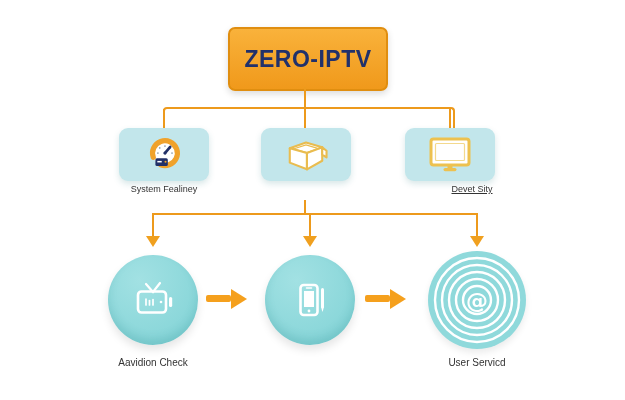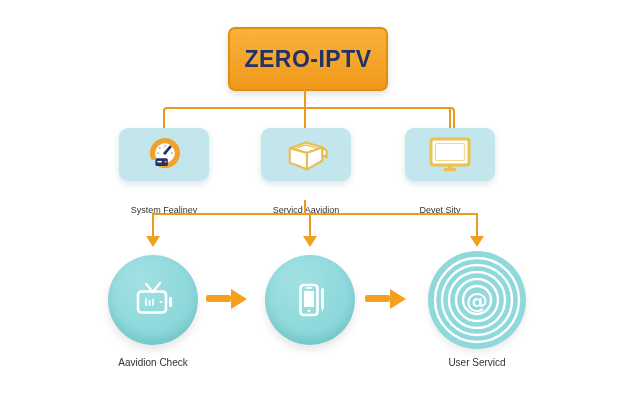--- a/index.html
+++ b/index.html
@@ -48,21 +48,21 @@
     position:absolute;border-radius:50%;
     display:flex;align-items:center;justify-content:center;
     background:radial-gradient(circle at 35% 28%,#a2e1e3,#7fd2d5);
     box-shadow:0 5px 8px rgba(0,0,0,.10), inset 0 -6px 9px rgba(30,125,135,.18);
   }
   .step.flat{background:#8fd9db;box-shadow:0 4px 7px rgba(0,0,0,.08);}
   
   .lbl{
     position:absolute;width:150px;text-align:center;color:#333333;
   }
-  .lbl.row1{top:184px;font-size:9px;margin-top:21px;}
+  .lbl.row1{top:184px;font-size:9px;}
   .lbl.row2{top:357px;font-size:10px;}
 </style>
 </head>
 <body>
 
 <div class="canvas">
 
   <div class="title-box">
     <span>ZERO-IPTV</span>
   </div>
@@ -103,22 +103,21 @@
   <div class="feature" style="left:405px;">
     <svg width="48" height="40" viewBox="0 0 48 40">
       <rect x="5" y="4" width="38" height="26" rx="2.5" fill="#ffffff" stroke="#edc14f" stroke-width="3"></rect>
       <rect x="9.5" y="8.5" width="29" height="17" rx="1" fill="#ffffff" stroke="#f3d98e" stroke-width="1.2"></rect>
       <rect x="21.5" y="30.5" width="5" height="2.5" fill="#edc14f"></rect>
       <rect x="17.5" y="33" width="13" height="3.2" rx="1.6" fill="#edc14f"></rect>
     </svg>
   </div>
 
   <div class="lbl row1" style="left:89px;">System Fealiney</div>
-  <div class="lbl row1" style="left:231px;">Servicd Aavidion</div>
-  <div class="lbl row1" style="left:365px;text-decoration:underline;">Devet Sity</div>
+  <div class="lbl row1" style="left:397px;text-decoration:underline;">Devet Sity</div>
 
   <div class="cline" style="left:304px;top:200px;width:2px;height:13px;"></div>
   <div class="bracket-mid"></div>
   <div class="cline" style="left:152px;top:214px;width:2px;height:23px;"></div>
   <div class="cline" style="left:309px;top:214px;width:2px;height:23px;"></div>
   <div class="cline" style="left:476px;top:214px;width:2px;height:23px;"></div>
   <div class="arrow-head-down" style="left:146px;top:236px;"></div>
   <div class="arrow-head-down" style="left:303px;top:236px;"></div>
   <div class="arrow-head-down" style="left:470px;top:236px;"></div>
 

